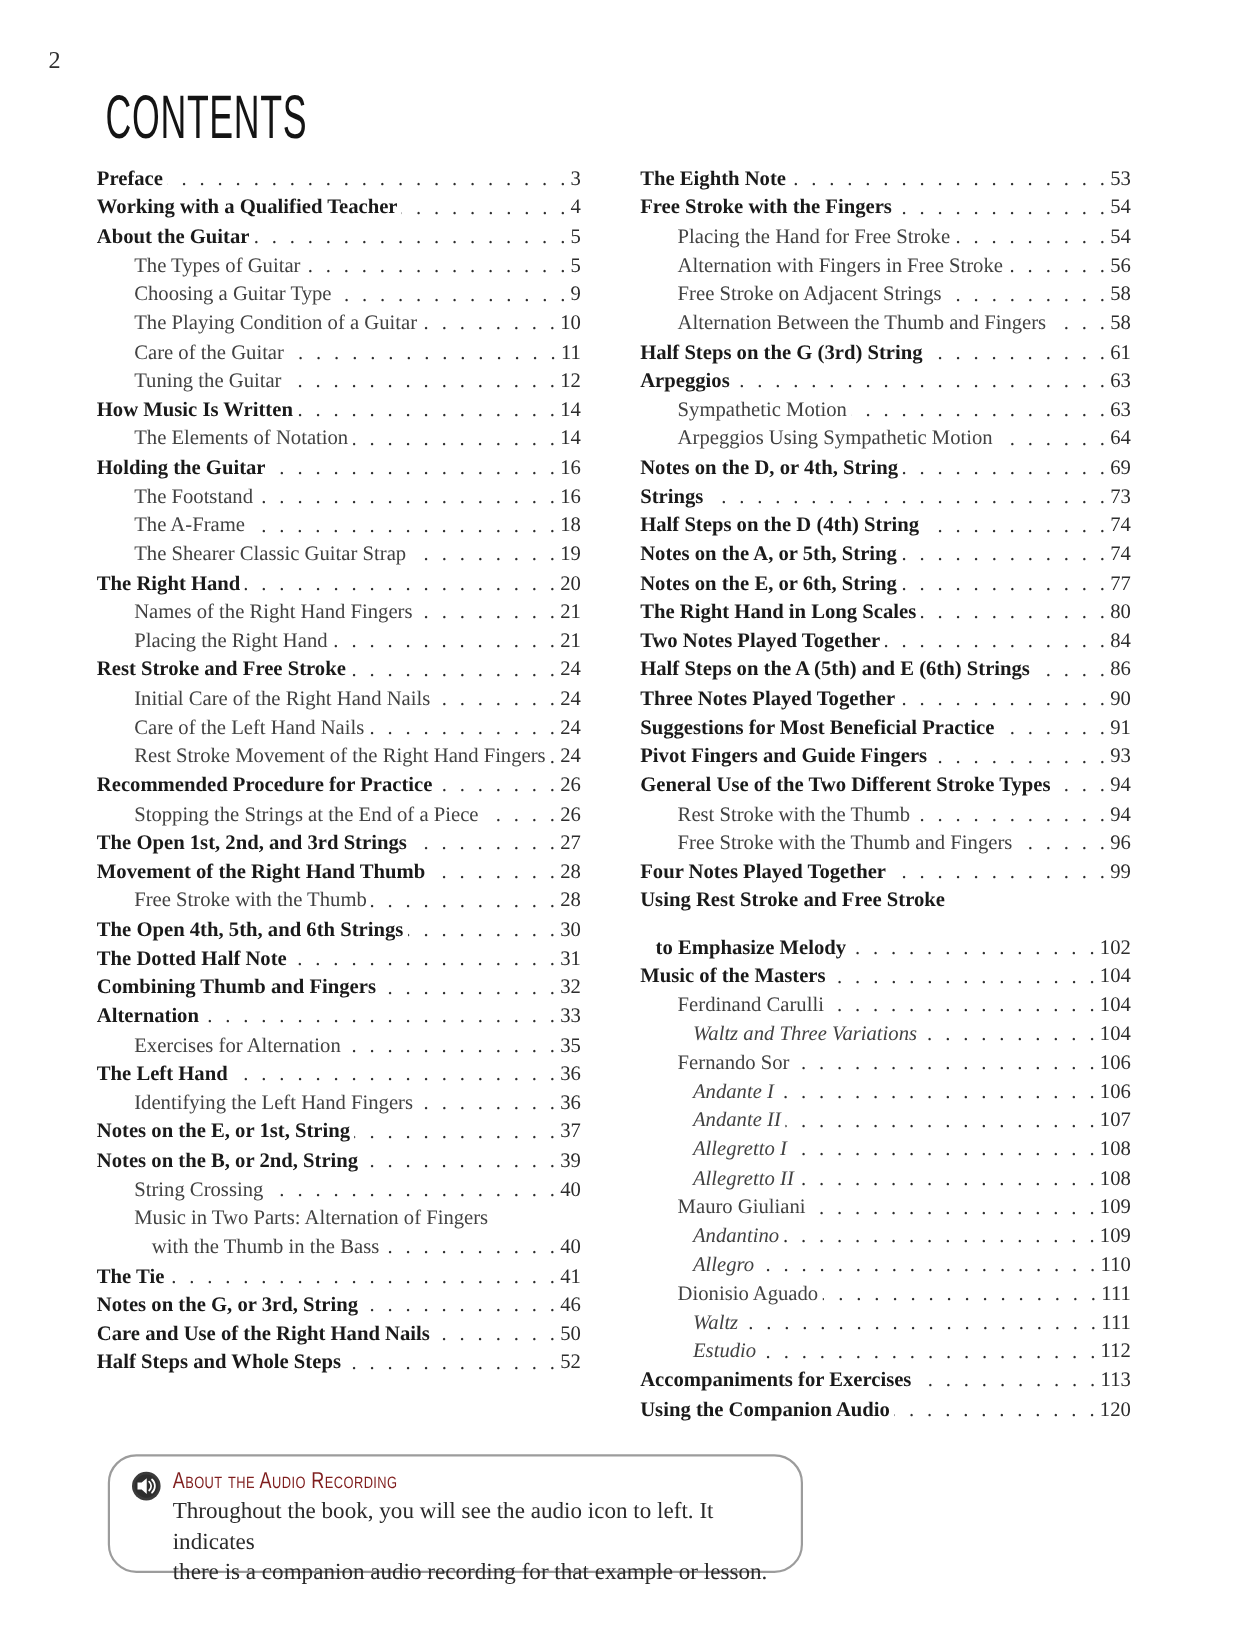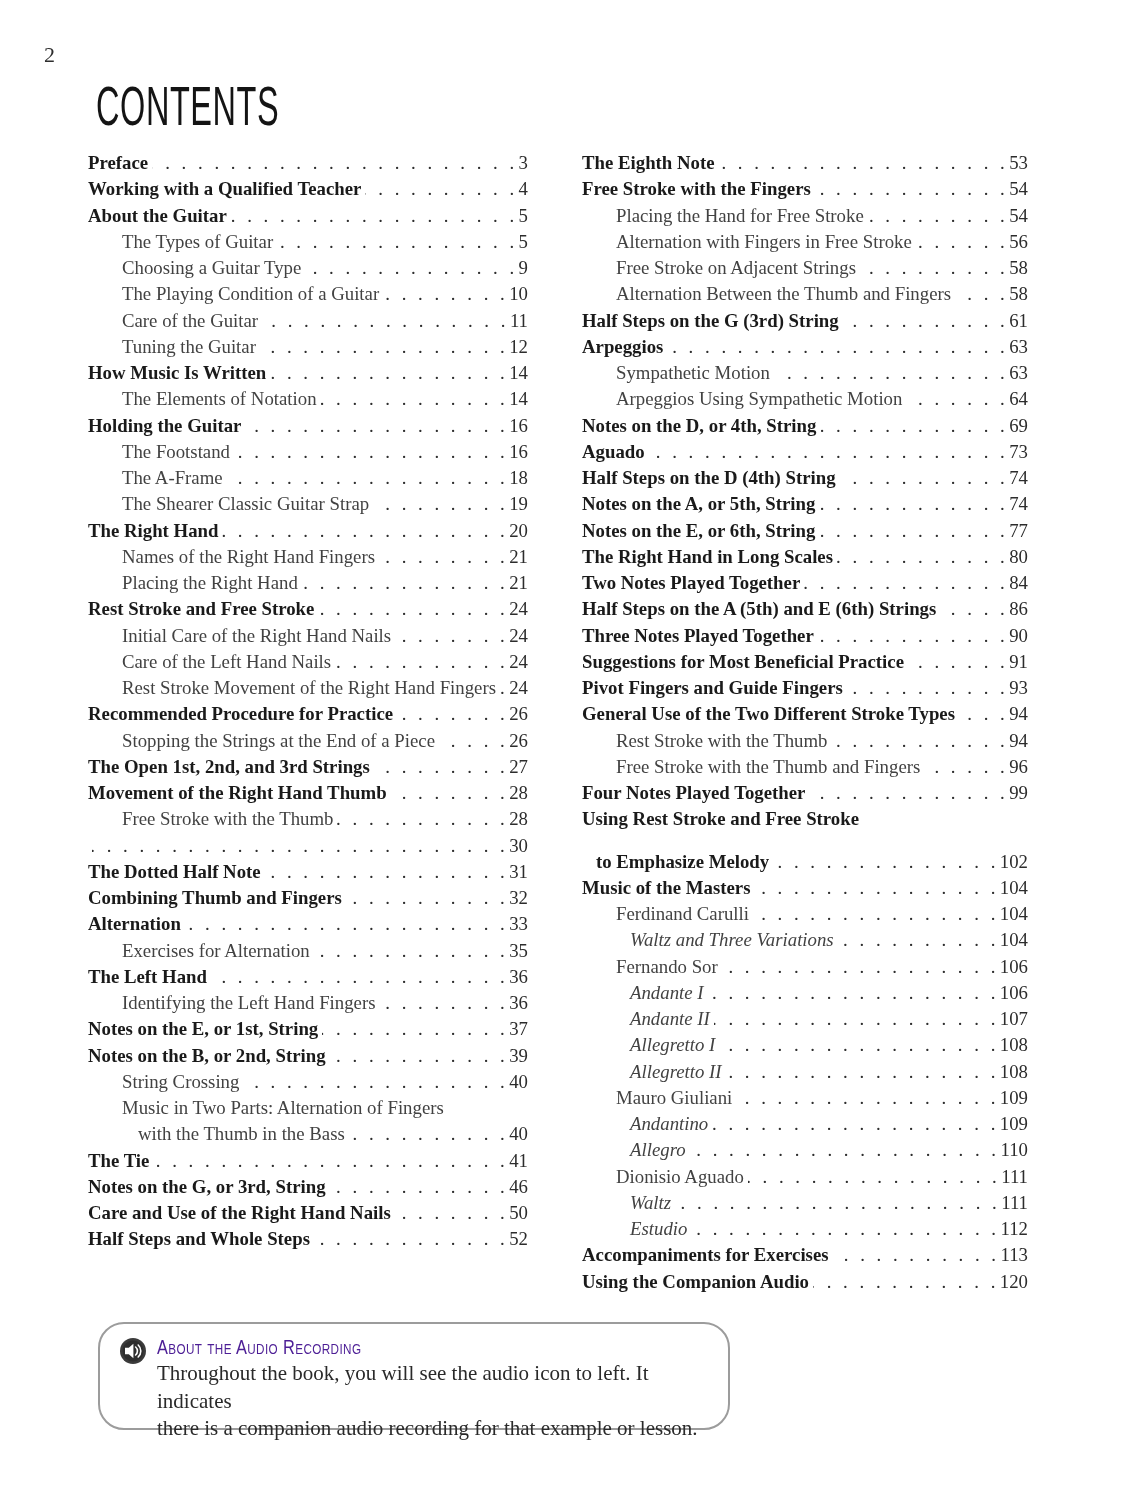--- a/index.html
+++ b/index.html
@@ -48,21 +48,21 @@
   .audio-box{
     position:absolute;left:98px;top:1322px;width:632px;height:108px;
     border:2px solid #9c9c9c;border-radius:26px;box-sizing:border-box;
     display:flex;align-items:flex-start;padding:11px 16px 0 19px;background:#fff;
   }
   .audio-icon{width:28px;height:28px;flex:0 0 28px;margin-top:2px;}
   .audio-icon svg{display:block;width:28px;height:28px;}
   .audio-content{margin-left:10px;}
   .audio-heading{
     font-family:"Liberation Sans", sans-serif;font-variant:small-caps;
-    font-size:21px;line-height:24px;color:#4c1d95;
+    font-size:21px;line-height:24px;color:#7f1d1d;
   }
   .audio-heading-inner{
     display:inline-block;transform:scaleX(0.78);transform-origin:left center;
     letter-spacing:0.5px;
   }
   .audio-body{font-size:21px;line-height:27.5px;color:#2a2a2a;margin-top:1px;}
 </style>
 </head>
 <body>
 
@@ -196,20 +196,21 @@
         <span class="t">Movement of the Right Hand Thumb</span>
         <span class="leader"></span>
         <span class="pg">28</span>
       </div>
       <div class="row lv1">
         <span class="t">Free Stroke with the Thumb</span>
         <span class="leader"></span>
         <span class="pg">28</span>
       </div>
       <div class="row lv0">
+        <span class="t">The Open 4th, 5th, and 6th Strings</span>
         <span class="leader"></span>
         <span class="pg">30</span>
       </div>
       <div class="row lv0">
         <span class="t">The Dotted Half Note</span>
         <span class="leader"></span>
         <span class="pg">31</span>
       </div>
       <div class="row lv0">
         <span class="t">Combining Thumb and Fingers</span>
@@ -330,21 +331,21 @@
         <span class="t">Arpeggios Using Sympathetic Motion</span>
         <span class="leader"></span>
         <span class="pg">64</span>
       </div>
       <div class="row lv0">
         <span class="t">Notes on the D, or 4th, String</span>
         <span class="leader"></span>
         <span class="pg">69</span>
       </div>
       <div class="row lv0">
-        <span class="t">Aguado</span>
+        <span class="t">Strings</span>
         <span class="leader"></span>
         <span class="pg">73</span>
       </div>
       <div class="row lv0">
         <span class="t">Half Steps on the D (4th) String</span>
         <span class="leader"></span>
         <span class="pg">74</span>
       </div>
       <div class="row lv0">
         <span class="t">Notes on the A, or 5th, String</span>

